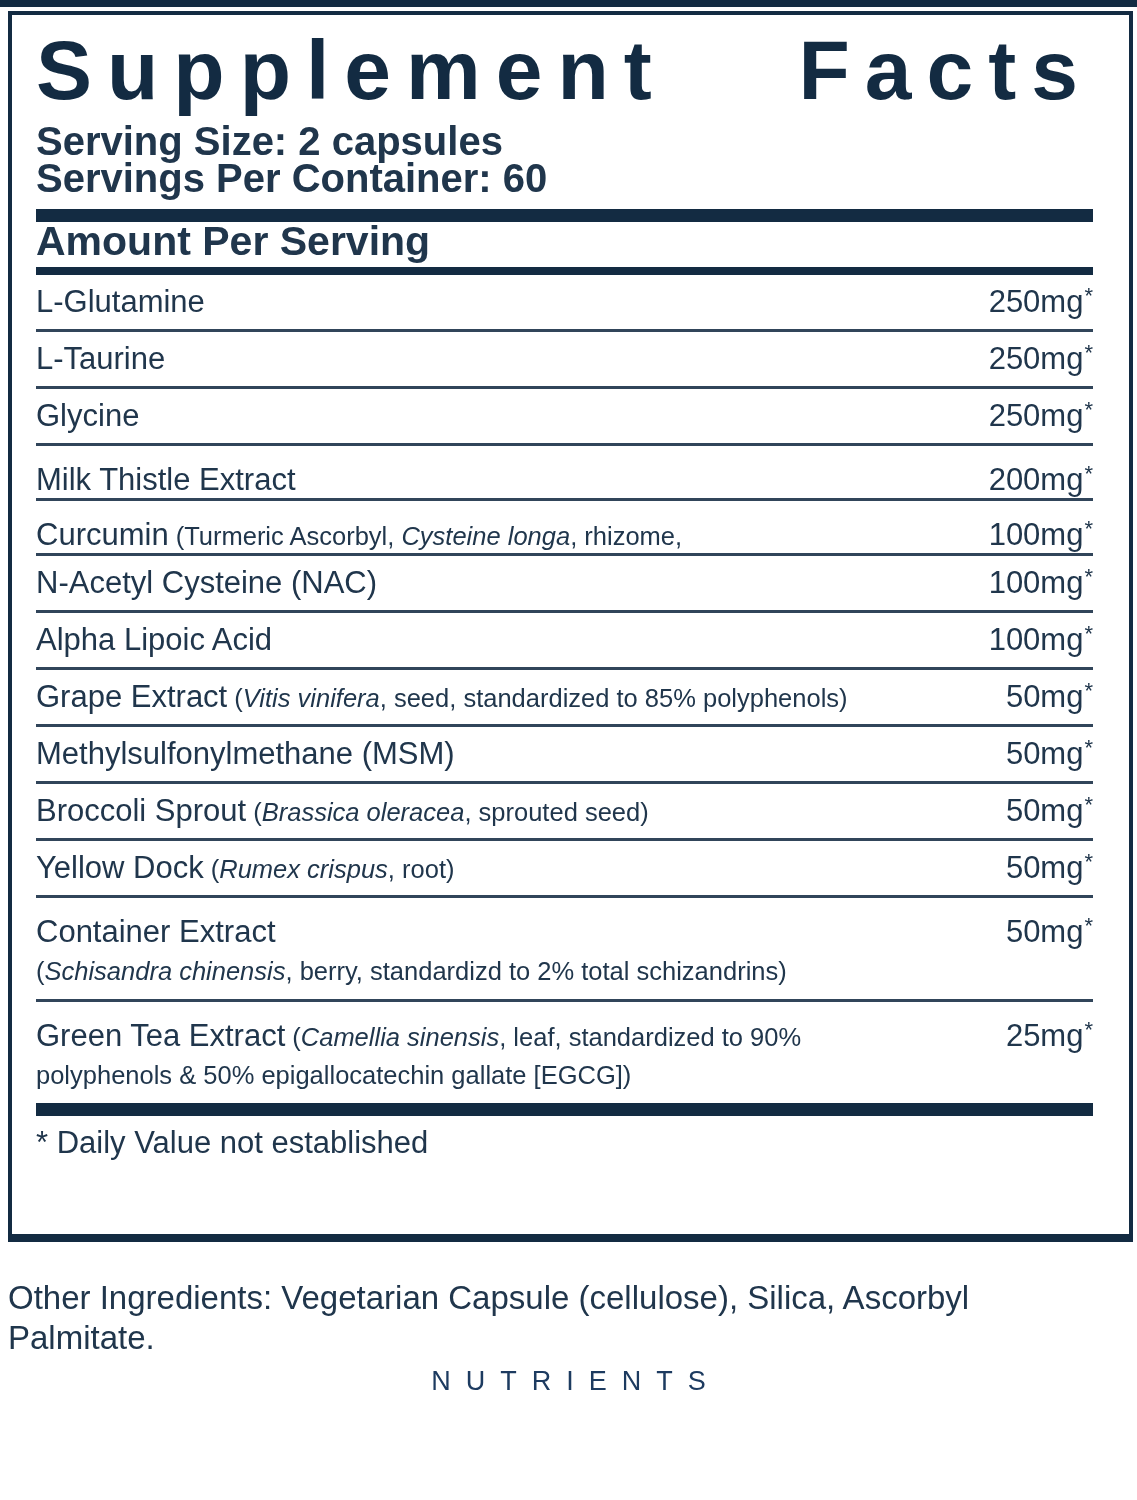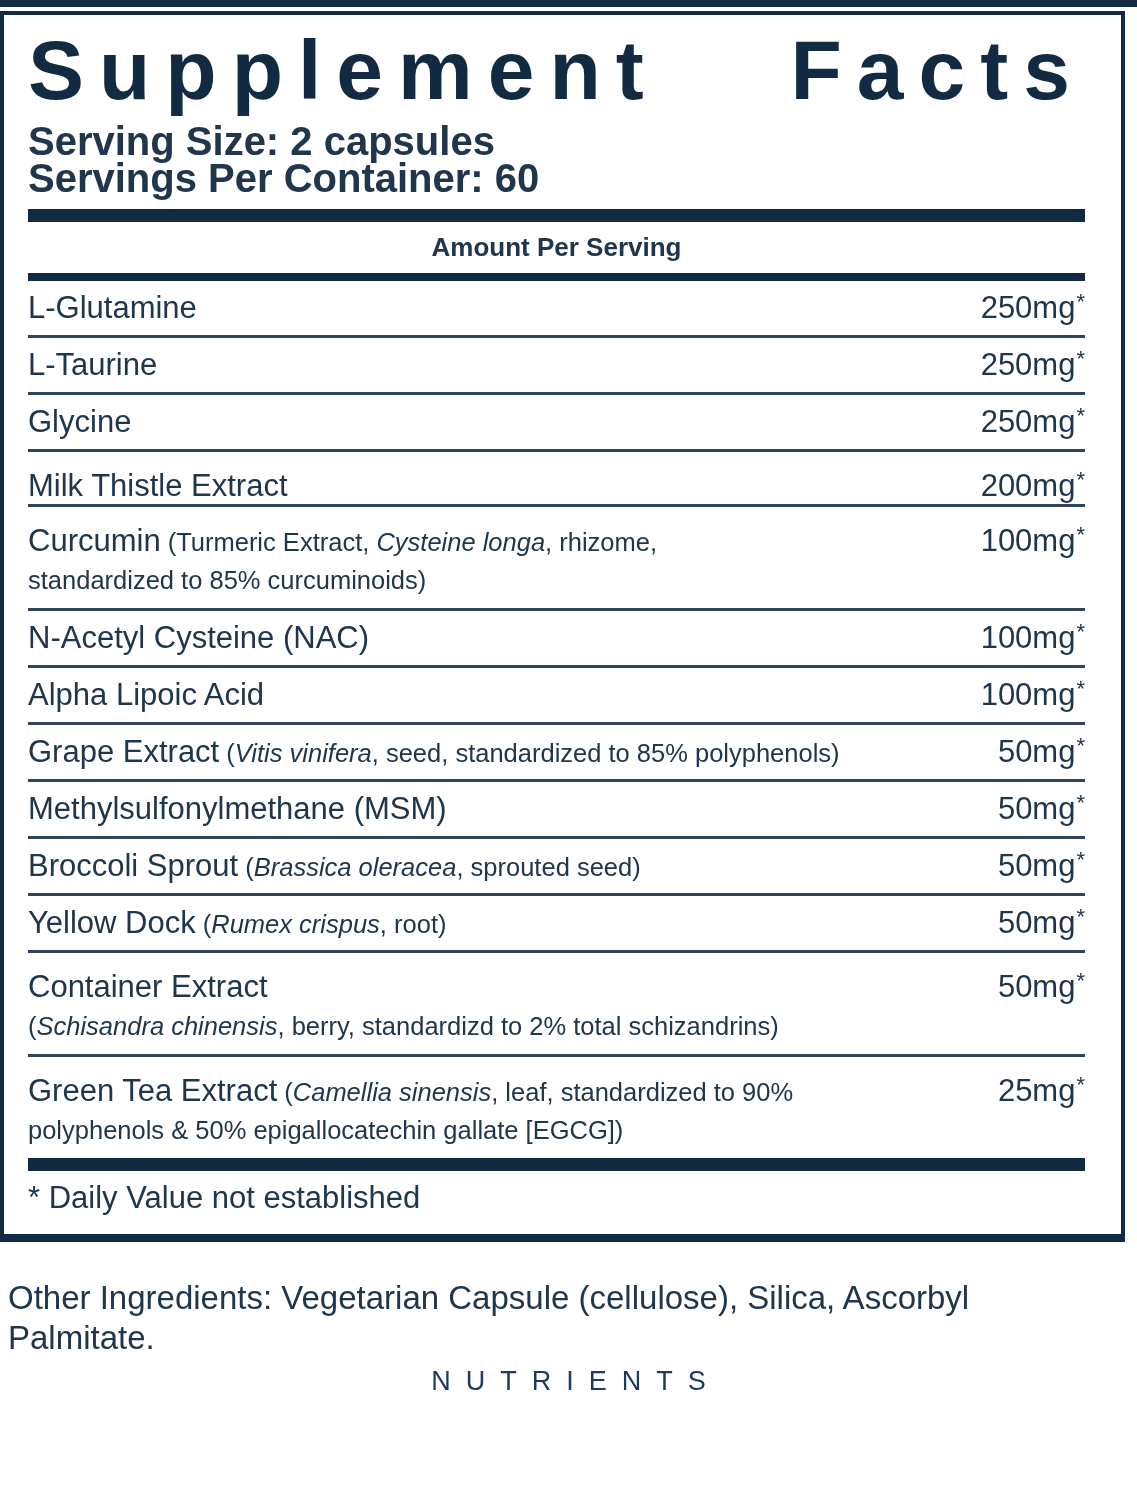--- a/index.html
+++ b/index.html
@@ -12,37 +12,37 @@
   html,body{margin:0;padding:0;}
   body{
     width:1137px;height:1500px;position:relative;background:#ffffff;
     font-family:"Liberation Sans", sans-serif;
     font-stretch:condensed;
     color:var(--text);
     overflow:hidden;
   }
   .top-bar{position:absolute;left:0;top:0;width:1137px;height:7px;background:var(--navy);}
   .facts-box{
-    position:absolute;left:0;top:11px;width:1125px;height:1231px;
+    position:absolute;left:8px;top:11px;width:1125px;height:1231px;
     border:4px solid var(--navy);border-bottom-width:8px;
     box-sizing:border-box;padding:0 36px 0 24px;overflow:hidden;
   }
   .sf-title{
     display:flex;justify-content:space-between;align-items:flex-end;
     margin-top:16px;color:var(--navy);
     font-size:84px;font-weight:bold;line-height:0.95;letter-spacing:15px;
     white-space:nowrap;
   }
   .serving-line{font-size:40px;font-weight:bold;line-height:37px;}
   .serving-size{margin-top:12px;}
   .thick-bar{height:13px;background:var(--navy);}
   .bar-1{margin-top:12px;}
   .amount-header{
-    text-align:center;font-size:26px;font-weight:600;
-    padding:7px 0 8px;line-height:36px;
+    text-align:left;font-size:41px;font-weight:600;
+    padding:1px 0 8px;line-height:36px;
   }
   .header-rule{height:8px;background:var(--navy);}
   .rows .row + .row{border-top:3px solid var(--divider);}
   .row .l1{
     display:flex;justify-content:space-between;align-items:center;
     min-height:54px;
     gap:29px;
   }
   .row.two .l1{min-height:48px;padding-top:4px;align-items:flex-end;}
   .row .name{font-size:31px;}
@@ -108,24 +108,23 @@
         </div>
       </div>
       <div class="row two">
         <div class="l1">
           <span class="left"><span class="name">Milk Thistle Extract</span></span>
           <span class="amount">200mg<sup>*</sup></span>
         </div>
       </div>
       <div class="row two">
         <div class="l1">
-          <span class="left"><span class="name">Curcumin</span><span class="detail"><span>(Turmeric Extract, </span><span class="it">Cysteine longa</span><span>, rhizome,</span></span></span>
+          <span class="left"><span class="name">Curcumin</span><span class="detail"><span>(Turmeric Ascorbyl, </span><span class="it">Cysteine longa</span><span>, rhizome,</span></span></span>
           <span class="amount">100mg<sup>*</sup></span>
         </div>
-        <div class="l2 detail"><span>standardized to 85% curcuminoids)</span></div>
       </div>
       <div class="row">
         <div class="l1">
           <span class="left"><span class="name">N-Acetyl Cysteine (NAC)</span></span>
           <span class="amount">100mg<sup>*</sup></span>
         </div>
       </div>
       <div class="row">
         <div class="l1">
           <span class="left"><span class="name">Alpha Lipoic Acid</span></span>

